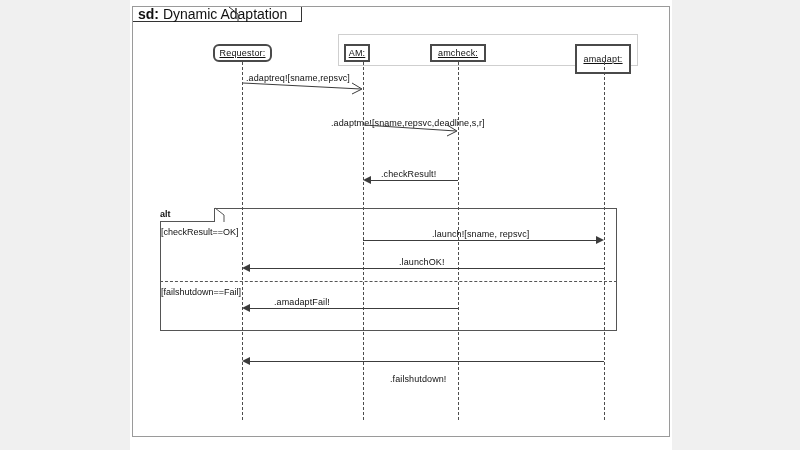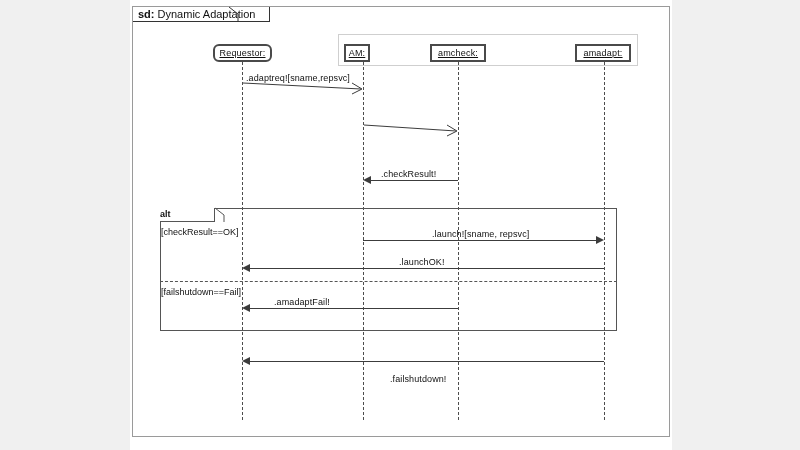--- a/index.html
+++ b/index.html
@@ -42,21 +42,21 @@
   .sd-tag {
     position: absolute;
     left: 133px;
     top: 7px;
     height: 15px;
     padding: 1px 14px 1px 5px;
     border: 1px solid #333333;
     border-top: none;
     border-left: none;
     background: #ffffff;
-    font-size: 11px;
+    font-size: 14px;
     line-height: 13px;
     color: #111111;
     white-space: nowrap;
     box-sizing: border-box;
   }
   .sd-tag .kw { font-weight: bold; }
   .outer-group {
     position: absolute;
     border: 1px solid #cfcfcf;
     background: transparent;
@@ -168,21 +168,21 @@
 
   <div class="lifeline-head" style="left:213px; top:44px; width:59px; height:18px;border-radius:6px;">
     <span>Requestor:</span>
   </div>
   <div class="lifeline-head" style="left:344px; top:44px; width:26px; height:18px;">
     <span>AM:</span>
   </div>
   <div class="lifeline-head" style="left:430px; top:44px; width:56px; height:18px;">
     <span>amcheck:</span>
   </div>
-  <div class="lifeline-head" style="left:575px; top:44px; width:56px; height:18px;">
+  <div class="lifeline-head" style="left:575px; top:44px; width:56px; height:30px;">
     <span>amadapt:</span>
   </div>
 
   <div class="lifeline" style="left:242px; top:62px; height:358px;"></div>
   <div class="lifeline" style="left:363px; top:62px; height:358px;"></div>
   <div class="lifeline" style="left:458px; top:62px; height:358px;"></div>
   <div class="lifeline" style="left:604px; top:62px; height:358px;"></div>
 
   <div class="alt-box" style="left:160px; top:208px; width:457px; height:123px;"></div>
   <div class="alt-tag" style="left:160px; top:208px; width:55px; height:14px;">
@@ -194,20 +194,23 @@
     <span>[checkResult==OK]</span>
   </div>
   <div class="guard" style="left:161px; top:287px;">
     <span>[failshutdown==Fail]</span>
   </div>
 
   <div class="msg-label" style="left:246px; top:73px;">
     <span>.adaptreq![sname,repsvc]</span>
   </div>
 
+  <div class="msg-label" style="left:331px; top:118px;">
+    <span>.adaptme![sname,repsvc,deadline,s,r]</span>
+  </div>
 
   <div class="msg-line" style="left:365px; top:180px; width:93px;"></div>
   <div class="arrow-head arrow-left" style="left:363px; top:176px;"></div>
   <div class="msg-label" style="left:381px; top:169px;text-align:right;">
     <span>.checkResult!</span>
   </div>
 
   <div class="msg-line" style="left:363px; top:240px; width:233px;"></div>
   <div class="arrow-head arrow-right" style="left:596px; top:236px;"></div>
   <div class="msg-label" style="left:432px; top:229px;">

